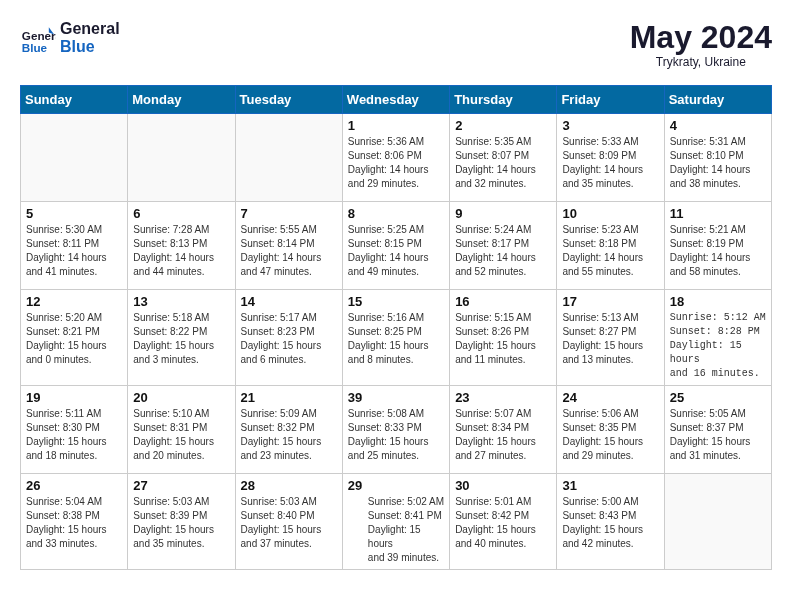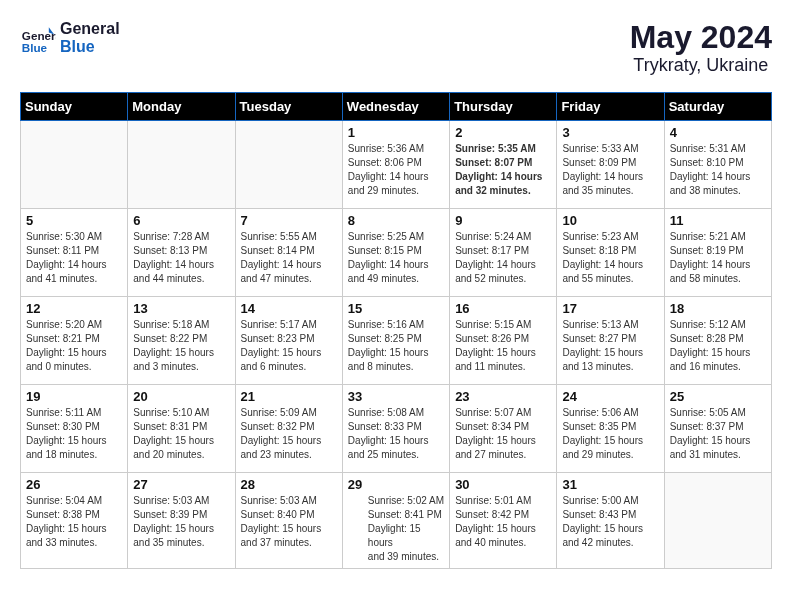--- a/index.html
+++ b/index.html
@@ -28,30 +28,30 @@
     .title-block {
       text-align: center;
     }
     .month-year {
       font-size: 32px;
       font-weight: bold;
       color: #1a1a2e;
       line-height: 1.1;
     }
     .location {
-      font-size: 18px;
+      font-size: 12px;
       color: #1a1a2e;
     }
     .calendar {
       width: 100%;
       border-collapse: collapse;
       table-layout: fixed;
     }
     .calendar th {
-      background: #000000;
+      background: #0369a1;
       color: #fff;
       font-size: 13px;
       font-weight: bold;
       padding: 6px 4px;
       text-align: left;
       border: 1px solid #1565c0;
     }
     .calendar td {
       border: 1px solid #ccc;
       vertical-align: top;
@@ -116,21 +116,21 @@
         <td class="empty"></td>
         <td>
           <div class="day-num">1</div>
           <div class="day-info" style="white-space: pre-line;">Sunrise: 5:36 AM
 Sunset: 8:06 PM
 Daylight: 14 hours
 and 29 minutes.</div>
         </td>
         <td>
           <div class="day-num">2</div>
-          <div class="day-info" style="white-space: pre-line; font-weight: bold;">Sunrise: 5:35 AM
+          <div class="day-info" style="white-space: pre-line;">Sunrise: 5:35 AM
 Sunset: 8:07 PM
 Daylight: 14 hours
 and 32 minutes.</div>
         </td>
         <td>
           <div class="day-num">3</div>
           <div class="day-info" style="white-space: pre-line;">Sunrise: 5:33 AM
 Sunset: 8:09 PM
 Daylight: 14 hours
 and 35 minutes.</div>
@@ -232,21 +232,21 @@
         </td>
         <td>
           <div class="day-num">17</div>
           <div class="day-info" style="white-space: pre-line;">Sunrise: 5:13 AM
 Sunset: 8:27 PM
 Daylight: 15 hours
 and 13 minutes.</div>
         </td>
         <td>
           <div class="day-num">18</div>
-          <div class="day-info" style="white-space: pre-line;">Sunrise: 5:12 AM
+          <div class="day-info" style="white-space: pre-line; font-family: Liberation Mono, monospace;">Sunrise: 5:12 AM
 Sunset: 8:28 PM
 Daylight: 15 hours
 and 16 minutes.</div>
         </td>
       </tr>
       <tr>
         <td>
           <div class="day-num">19</div>
           <div class="day-info" style="white-space: pre-line;">Sunrise: 5:11 AM
 Sunset: 8:30 PM
@@ -261,21 +261,21 @@
 and 20 minutes.</div>
         </td>
         <td>
           <div class="day-num">21</div>
           <div class="day-info" style="white-space: pre-line;">Sunrise: 5:09 AM
 Sunset: 8:32 PM
 Daylight: 15 hours
 and 23 minutes.</div>
         </td>
         <td>
-          <div class="day-num">33</div>
+          <div class="day-num">39</div>
           <div class="day-info" style="white-space: pre-line;">Sunrise: 5:08 AM
 Sunset: 8:33 PM
 Daylight: 15 hours
 and 25 minutes.</div>
         </td>
         <td>
           <div class="day-num">23</div>
           <div class="day-info" style="white-space: pre-line;">Sunrise: 5:07 AM
 Sunset: 8:34 PM
 Daylight: 15 hours

